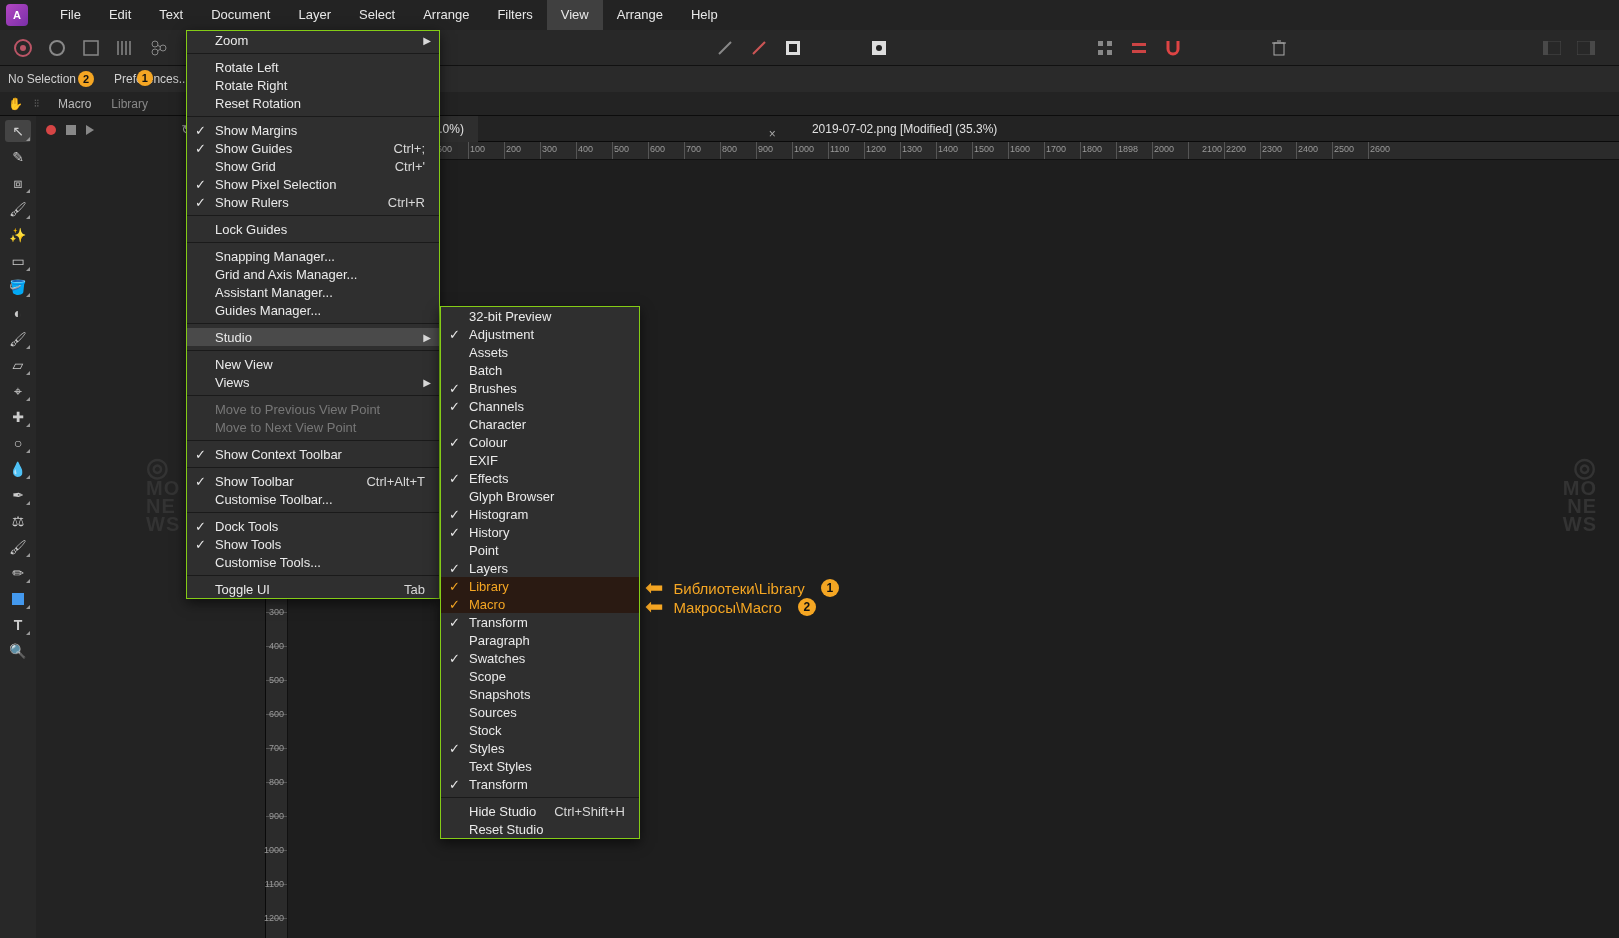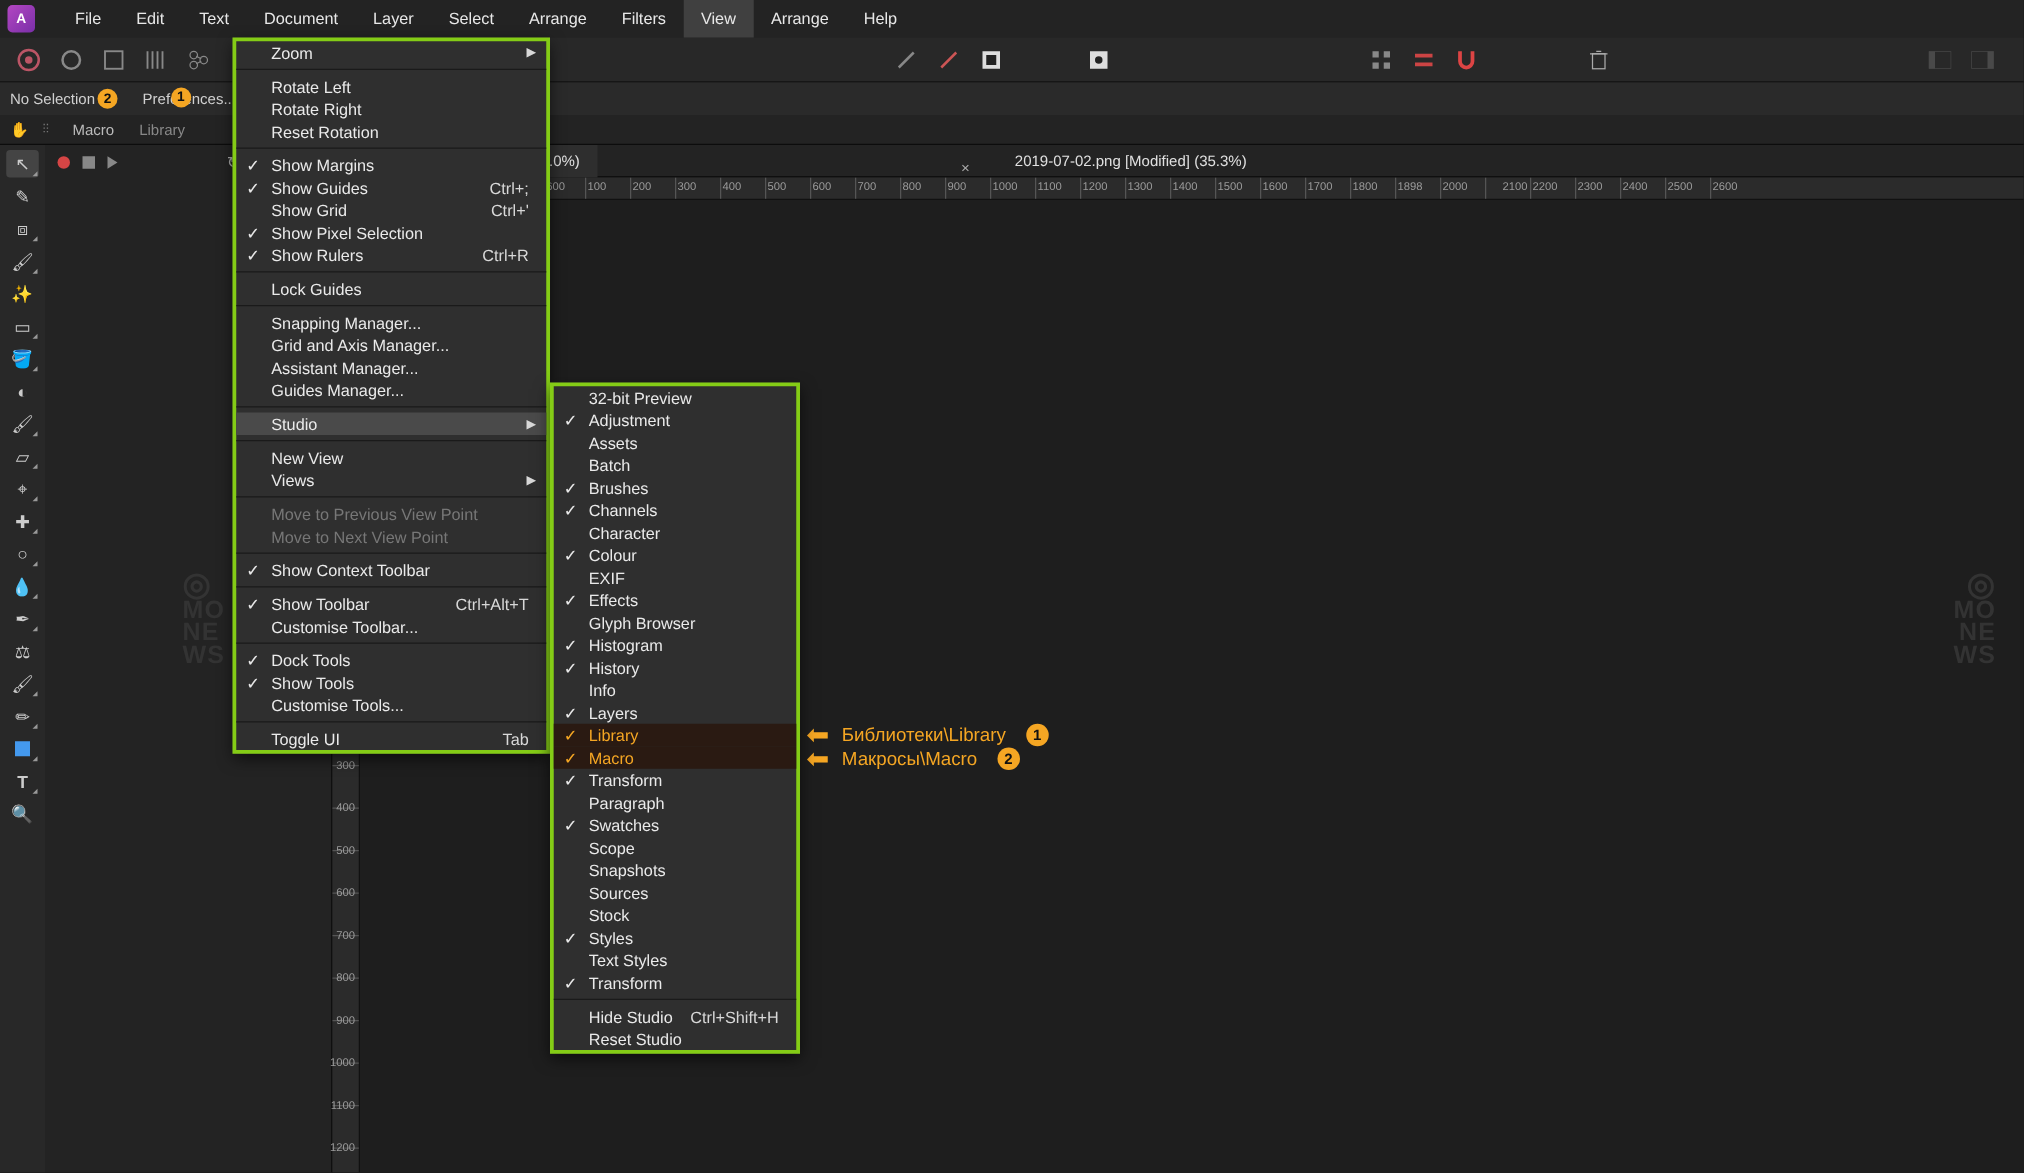--- a/index.html
+++ b/index.html
@@ -58,21 +58,21 @@
 .ruler-h { position:absolute; left:0; right:0; top:26px; height:18px; background:#2b2b2b; color:#9a9a9a; font-size:9px; overflow:hidden; border-bottom:1px solid #111;}
 .ruler-h .ticks { position:relative; height:100%; }
 .ruler-h .tick { position:absolute; top:0; width:1px; height:18px; background:#555;}
 .ruler-h .lbl { position:absolute; top:2px; transform:translateX(2px); }
 
 .ruler-v { position:absolute; left:0; top:44px; bottom:0; width:22px; background:#2b2b2b; color:#9a9a9a; font-size:9px; border-right:1px solid #111;}
 .ruler-v .tick { position:absolute; left:0;right:0;height:1px;background:#555;}
 .ruler-v .lbl { position:absolute; right:3px; transform:translateY(-50%); }
 
 
-.menu { position:absolute; background:#2f2f2f; border:3px solid #84cc16; box-shadow:0 4px 12px rgba(0,0,0,.6); font-size:13px; color:#eaeaea; z-index:50;}
+.menu { position:absolute; background:#2f2f2f; border:1px solid #84cc16; box-shadow:0 4px 12px rgba(0,0,0,.6); font-size:13px; color:#eaeaea; z-index:50;}
 .menu-item { height:18px; padding:0 22px 0 28px; position:relative; display:flex; align-items:center; white-space:nowrap;}
 .menu-item.highlight { background:#4a4a4a;}
 .menu-item.disabled { color:#777;}
 .menu-item .chk { position:absolute; left:8px; color:#e8e8e8;}
 .menu-item .short { position:absolute; right:14px; color:#d8d8d8;}
 .menu-item .sub { position:absolute; right:8px; color:#d8d8d8; font-size:10px;}
 .menu-sep { height:1px; background:#1a1a1a; margin:4px 0;}
 .menu-item.hl-orange { color:#f5a623; background:#2a1a12;}
 .menu .menu-item.hl-orange .chk { color:#f5a623; }
 
@@ -572,21 +572,21 @@
       </div>
       <div class="menu-item">
         <span class="chk">✓</span>
         <span>Histogram</span>
       </div>
       <div class="menu-item">
         <span class="chk">✓</span>
         <span>History</span>
       </div>
       <div class="menu-item">
-        <span>Info</span>
+        <span>Point</span>
       </div>
       <div class="menu-item">
         <span class="chk">✓</span>
         <span>Layers</span>
       </div>
       <div class="menu-item hl-orange">
         <span class="chk">✓</span>
         <span>Library</span>
       </div>
       <div class="menu-item hl-orange">

